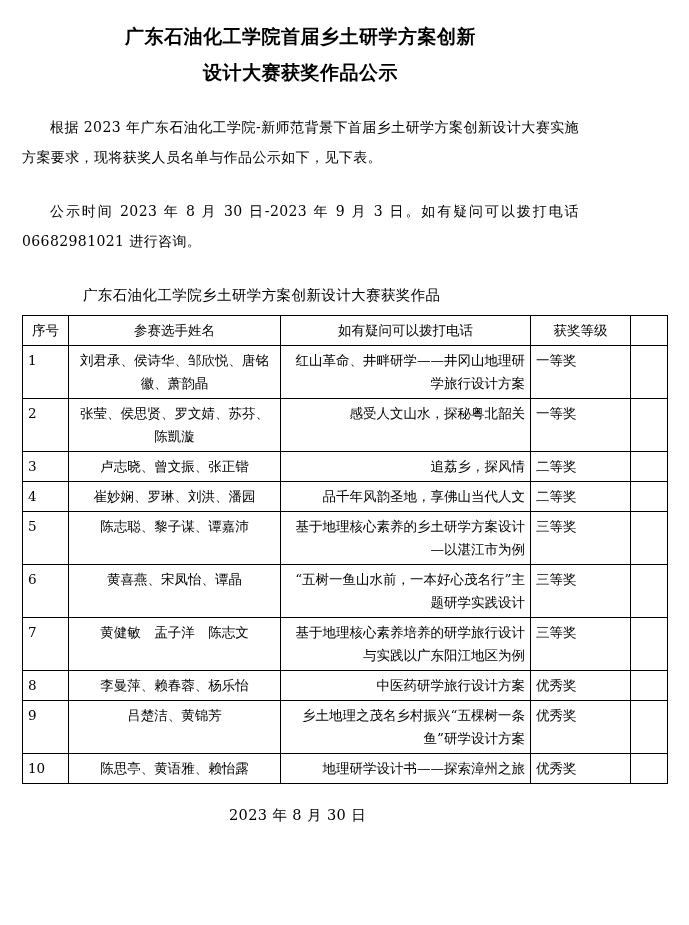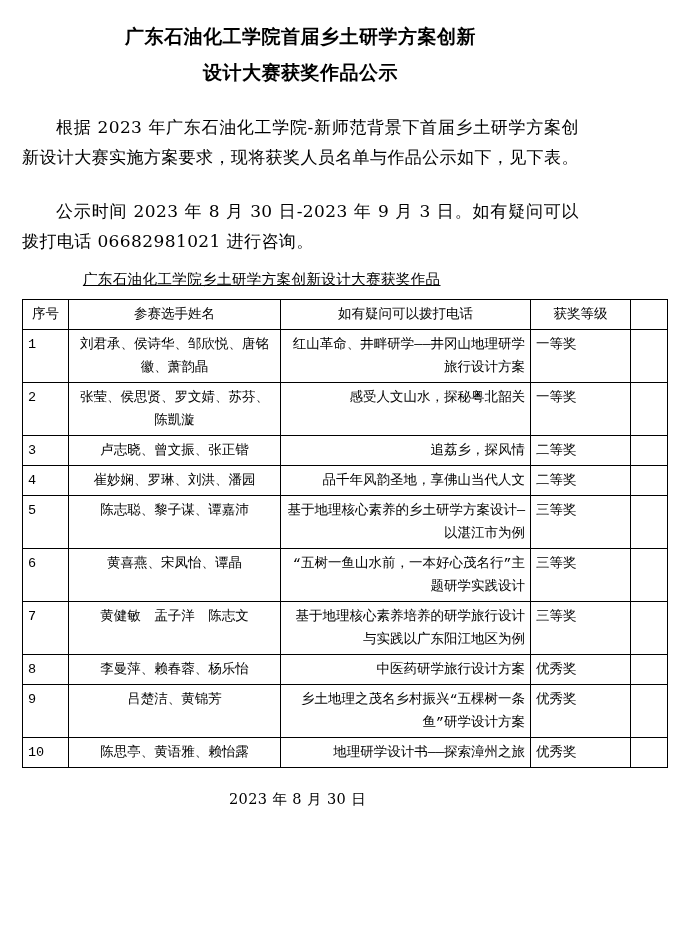--- a/index.html
+++ b/index.html
@@ -22,47 +22,45 @@
     padding: 18px 22px 0 22px;
   }
   .doc-title {
     text-align: center;
     font-size: 19px;
     font-weight: bold;
     line-height: 36px;
     letter-spacing: 0.5px;
   }
   .para {
-    font-size: 17px;
+    font-size: 14px;
     line-height: 30px;
     text-align: justify;
     letter-spacing: 0.4px;
   }
   .para.first {
     margin-top: 22px;
     text-indent: 2em;
   }
   .para.second {
     margin-top: 24px;
     text-indent: 2em;
   }
   .table-caption {
-    margin-top: 14px;
+    margin-top: 30px;
     font-size: 14.5px;
     text-indent: 4.2em;
     letter-spacing: 0.4px;
-    text-decoration: underline;
   }
   table.awards {
     margin-top: 10px;
     width: 645px;
     border-collapse: collapse;
     table-layout: fixed;
     font-size: 13.5px;
-    font-family: Liberation Mono, monospace;
   }
   table.awards td, table.awards th {
     border: 1px solid #000000;
     padding: 3px 5px;
     vertical-align: top;
     line-height: 23px;
     font-weight: normal;
   }
   table.awards thead td {
     text-align: center;

